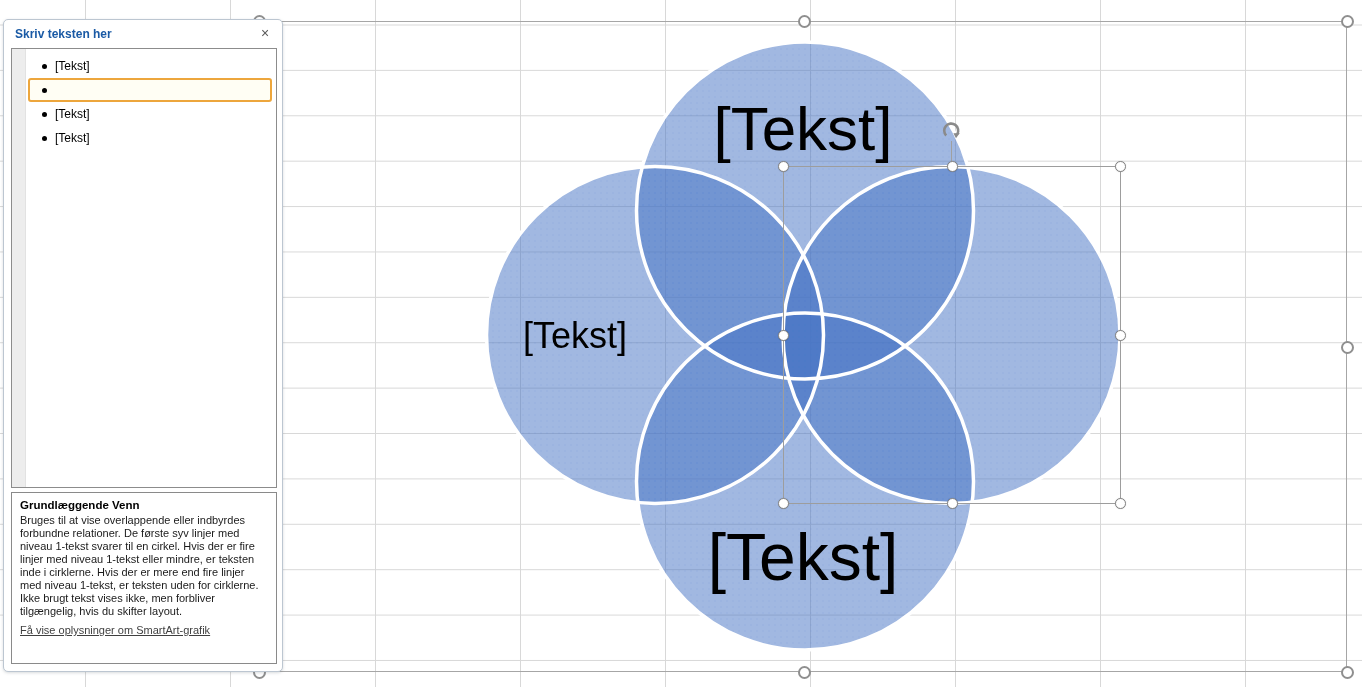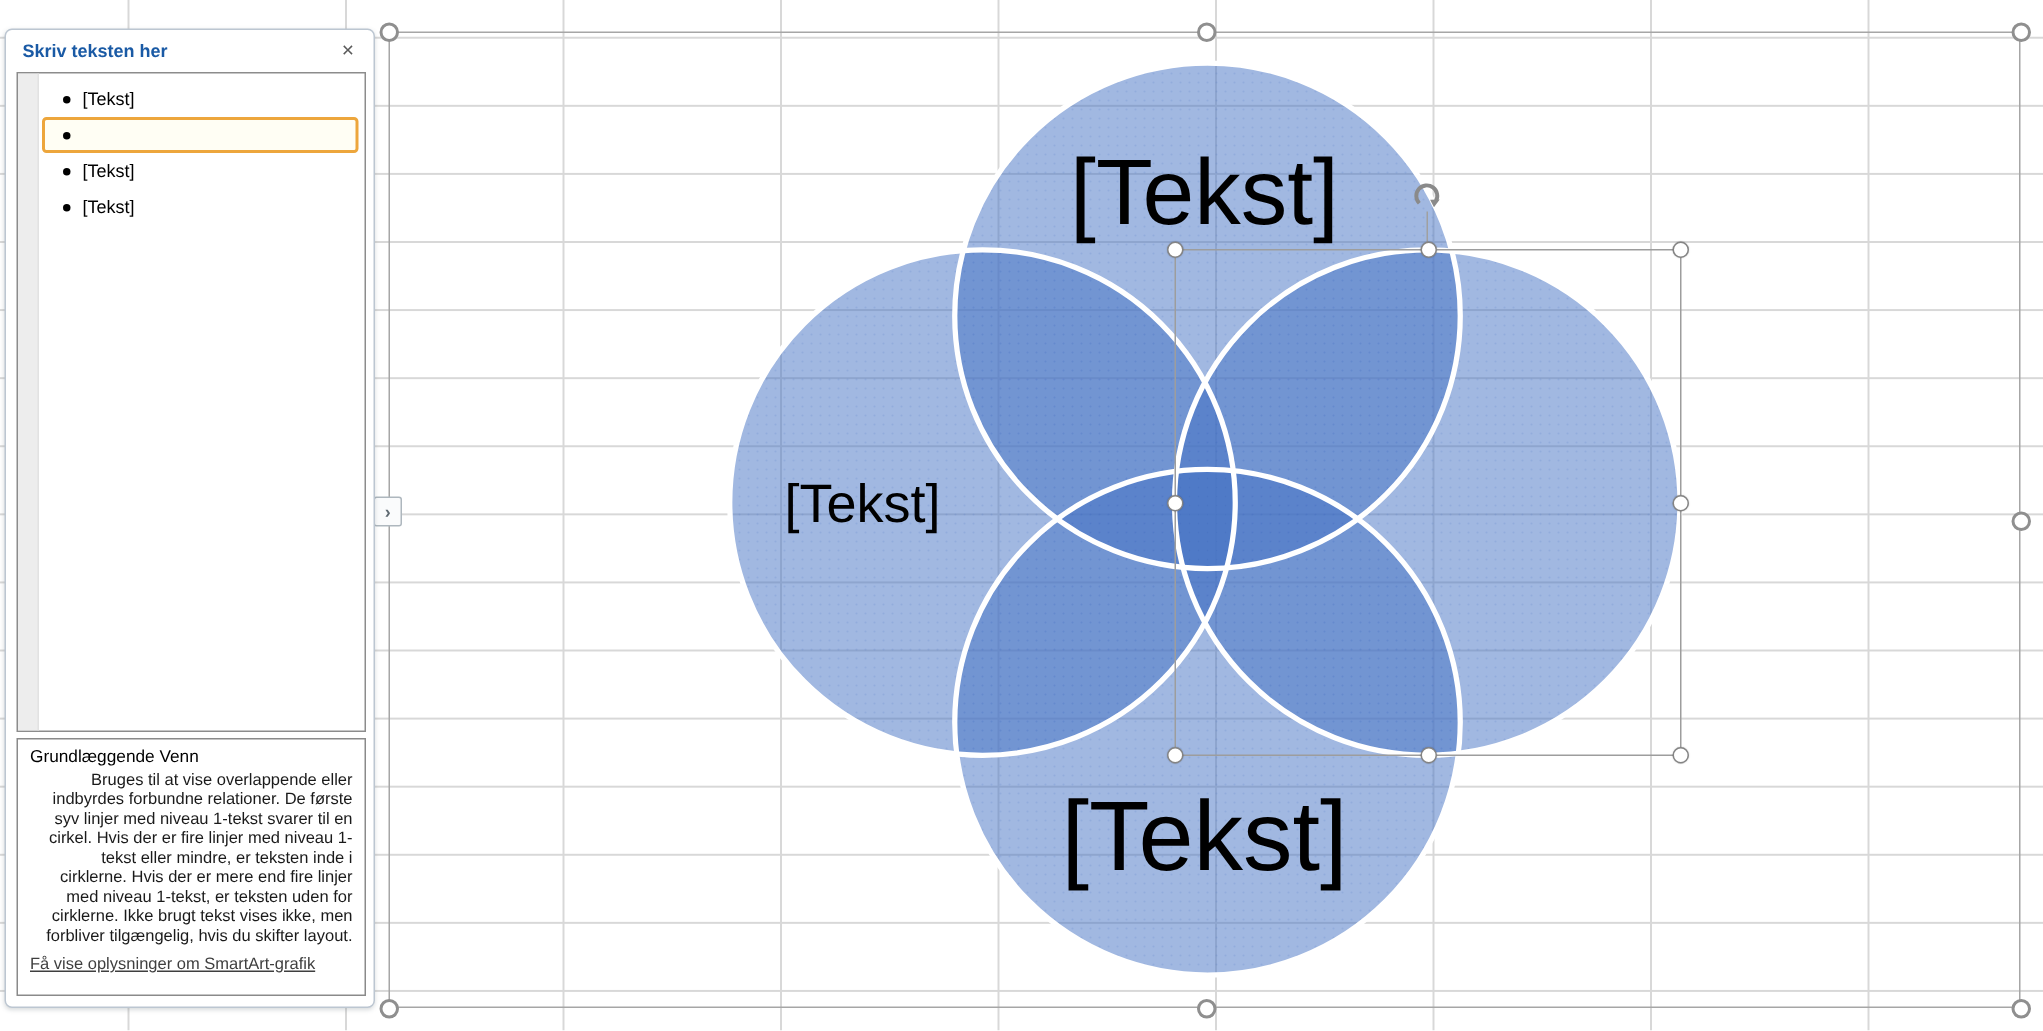--- a/index.html
+++ b/index.html
@@ -65,21 +65,21 @@
   }
   .rotate-stem {
     position: absolute; left: 951px; top: 141px;
     width: 1px; height: 25px; background: #a0a0a0;
   }
   .rotate-handle { position: absolute; left: 941px; top: 121px; width: 22px; height: 22px; }
 
   
   .text-pane {
     position: absolute; left: 3px; top: 19px;
-    width: 247px; height: 653px;
+    width: 280px; height: 653px;
     background: #fff;
     border: 1px solid #bcc6d1;
     border-radius: 5px;
     box-shadow: 0 1px 3px rgba(100,110,120,.25);
     display: flex; flex-direction: column;
   }
   .tp-header {
     height: 28px; flex: 0 0 28px;
     display: flex; align-items: center;
     padding: 0 9px 0 11px;
@@ -118,22 +118,22 @@
     border-radius: 3px;
     padding-left: 12px;
   }
   .tp-desc {
     flex: 0 0 172px;
     margin: 2px 5px 7px 7px;
     border: 1px solid #8a8a8a;
     padding: 6px 8px 4px 8px;
     font-size: 11px; color: #1a1a1a;
   }
-  .tp-desc .desc-title { font-weight: normal; font-size: 11.5px; margin-bottom: 3px; color: #000; }
-  .tp-desc .desc-body  { line-height: 13px; text-align: right; }
+  .tp-desc .desc-title { font-weight: bold; font-size: 11.5px; margin-bottom: 3px; color: #000; }
+  .tp-desc .desc-body  { line-height: 13px; }
   .tp-desc .desc-link  {
     display: inline-block; margin-top: 6px;
     color: #3f3f3f; text-decoration: underline; cursor: pointer;
   }
 </style>
 </head>
 <body>
 
 <div class="slide-grid"></div>
 

